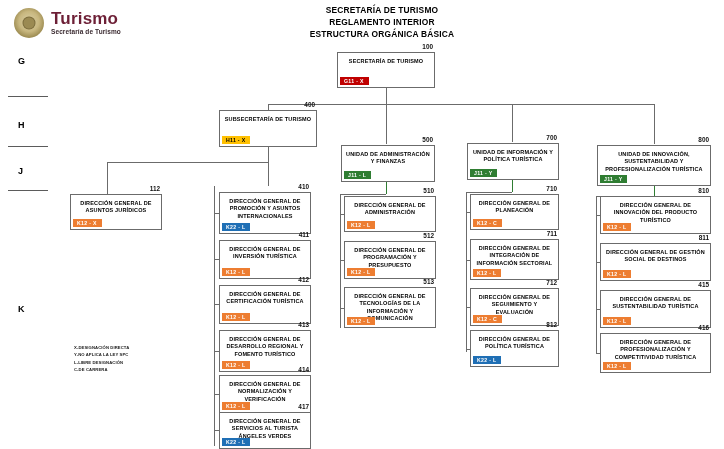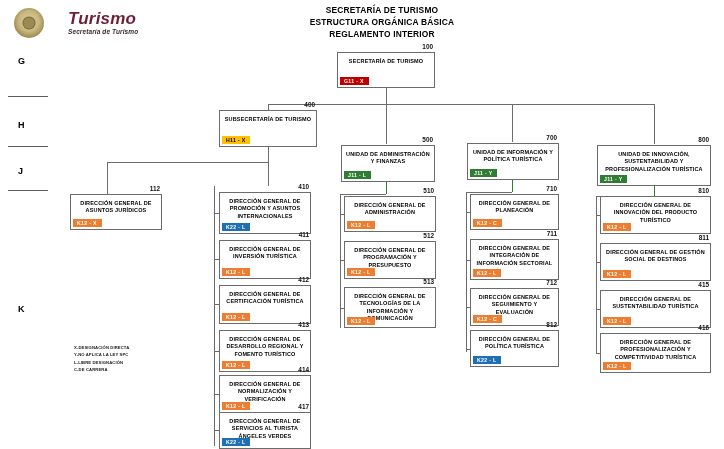--- a/index.html
+++ b/index.html
@@ -14,21 +14,21 @@
   #canvas{position:absolute;left:0;top:0;width:724px;height:449px;}
 
   
   .logo{position:absolute;left:14px;top:6px;width:140px;height:34px;display:flex;align-items:center;}
   .logo-emblem{width:30px;height:30px;border-radius:50%;
      background:radial-gradient(circle at 50% 45%, #d9cfa6 0%, #c8b77f 45%, #a08f55 70%, #8a7b46 100%);
      position:relative;flex:0 0 auto;}
   .logo-emblem:after{content:"";position:absolute;left:50%;top:50%;width:13px;height:13px;
      transform:translate(-50%,-50%);border-radius:50%;
      background:#9b8a52;box-shadow:0 0 0 1px #7e6f3f inset;}
-  .logo-text{margin-left:24px;line-height:1;font-style:italic;}
+  .logo-text{margin-left:7px;line-height:1;}
   .logo-title{font-size:17px;font-weight:bold;color:#6d1f36;letter-spacing:.2px;}
   .logo-sub{font-size:6.5px;font-weight:bold;color:#3a2a30;margin-top:2px;letter-spacing:.1px;}
 
   .doc-title{position:absolute;left:252px;top:4px;width:260px;text-align:center;
      font-size:8.4px;font-weight:bold;line-height:1.45;letter-spacing:.2px;}
 
   
   .level-letter{position:absolute;font-size:9px;font-weight:bold;}
   .rail{position:absolute;height:0;border-top:1px solid #5b5b5b;}
 
@@ -59,22 +59,22 @@
   <div class="logo">
     <div class="logo-emblem"></div>
     <div class="logo-text">
       <div class="logo-title">Turismo</div>
       <div class="logo-sub">Secretaría de Turismo</div>
     </div>
   </div>
 
   <div class="doc-title">
     <div>SECRETARÍA DE TURISMO</div>
+    <div>REGLAMENTO INTERIOR</div>
     <div>ESTRUCTURA ORGÁNICA BÁSICA</div>
-    <div>REGLAMENTO INTERIOR</div>
   </div>
 
   <div class="level-letter" style="left:18px;top:56px;">G</div>
   <div class="rail" style="left:8px;top:96px;width:40px;"></div>
   <div class="level-letter" style="left:18px;top:120px;">H</div>
   <div class="rail" style="left:8px;top:146px;width:40px;"></div>
   <div class="level-letter" style="left:18px;top:166px;">J</div>
   <div class="rail" style="left:8px;top:190px;width:40px;"></div>
   <div class="level-letter" style="left:18px;top:304px;">K</div>
 

